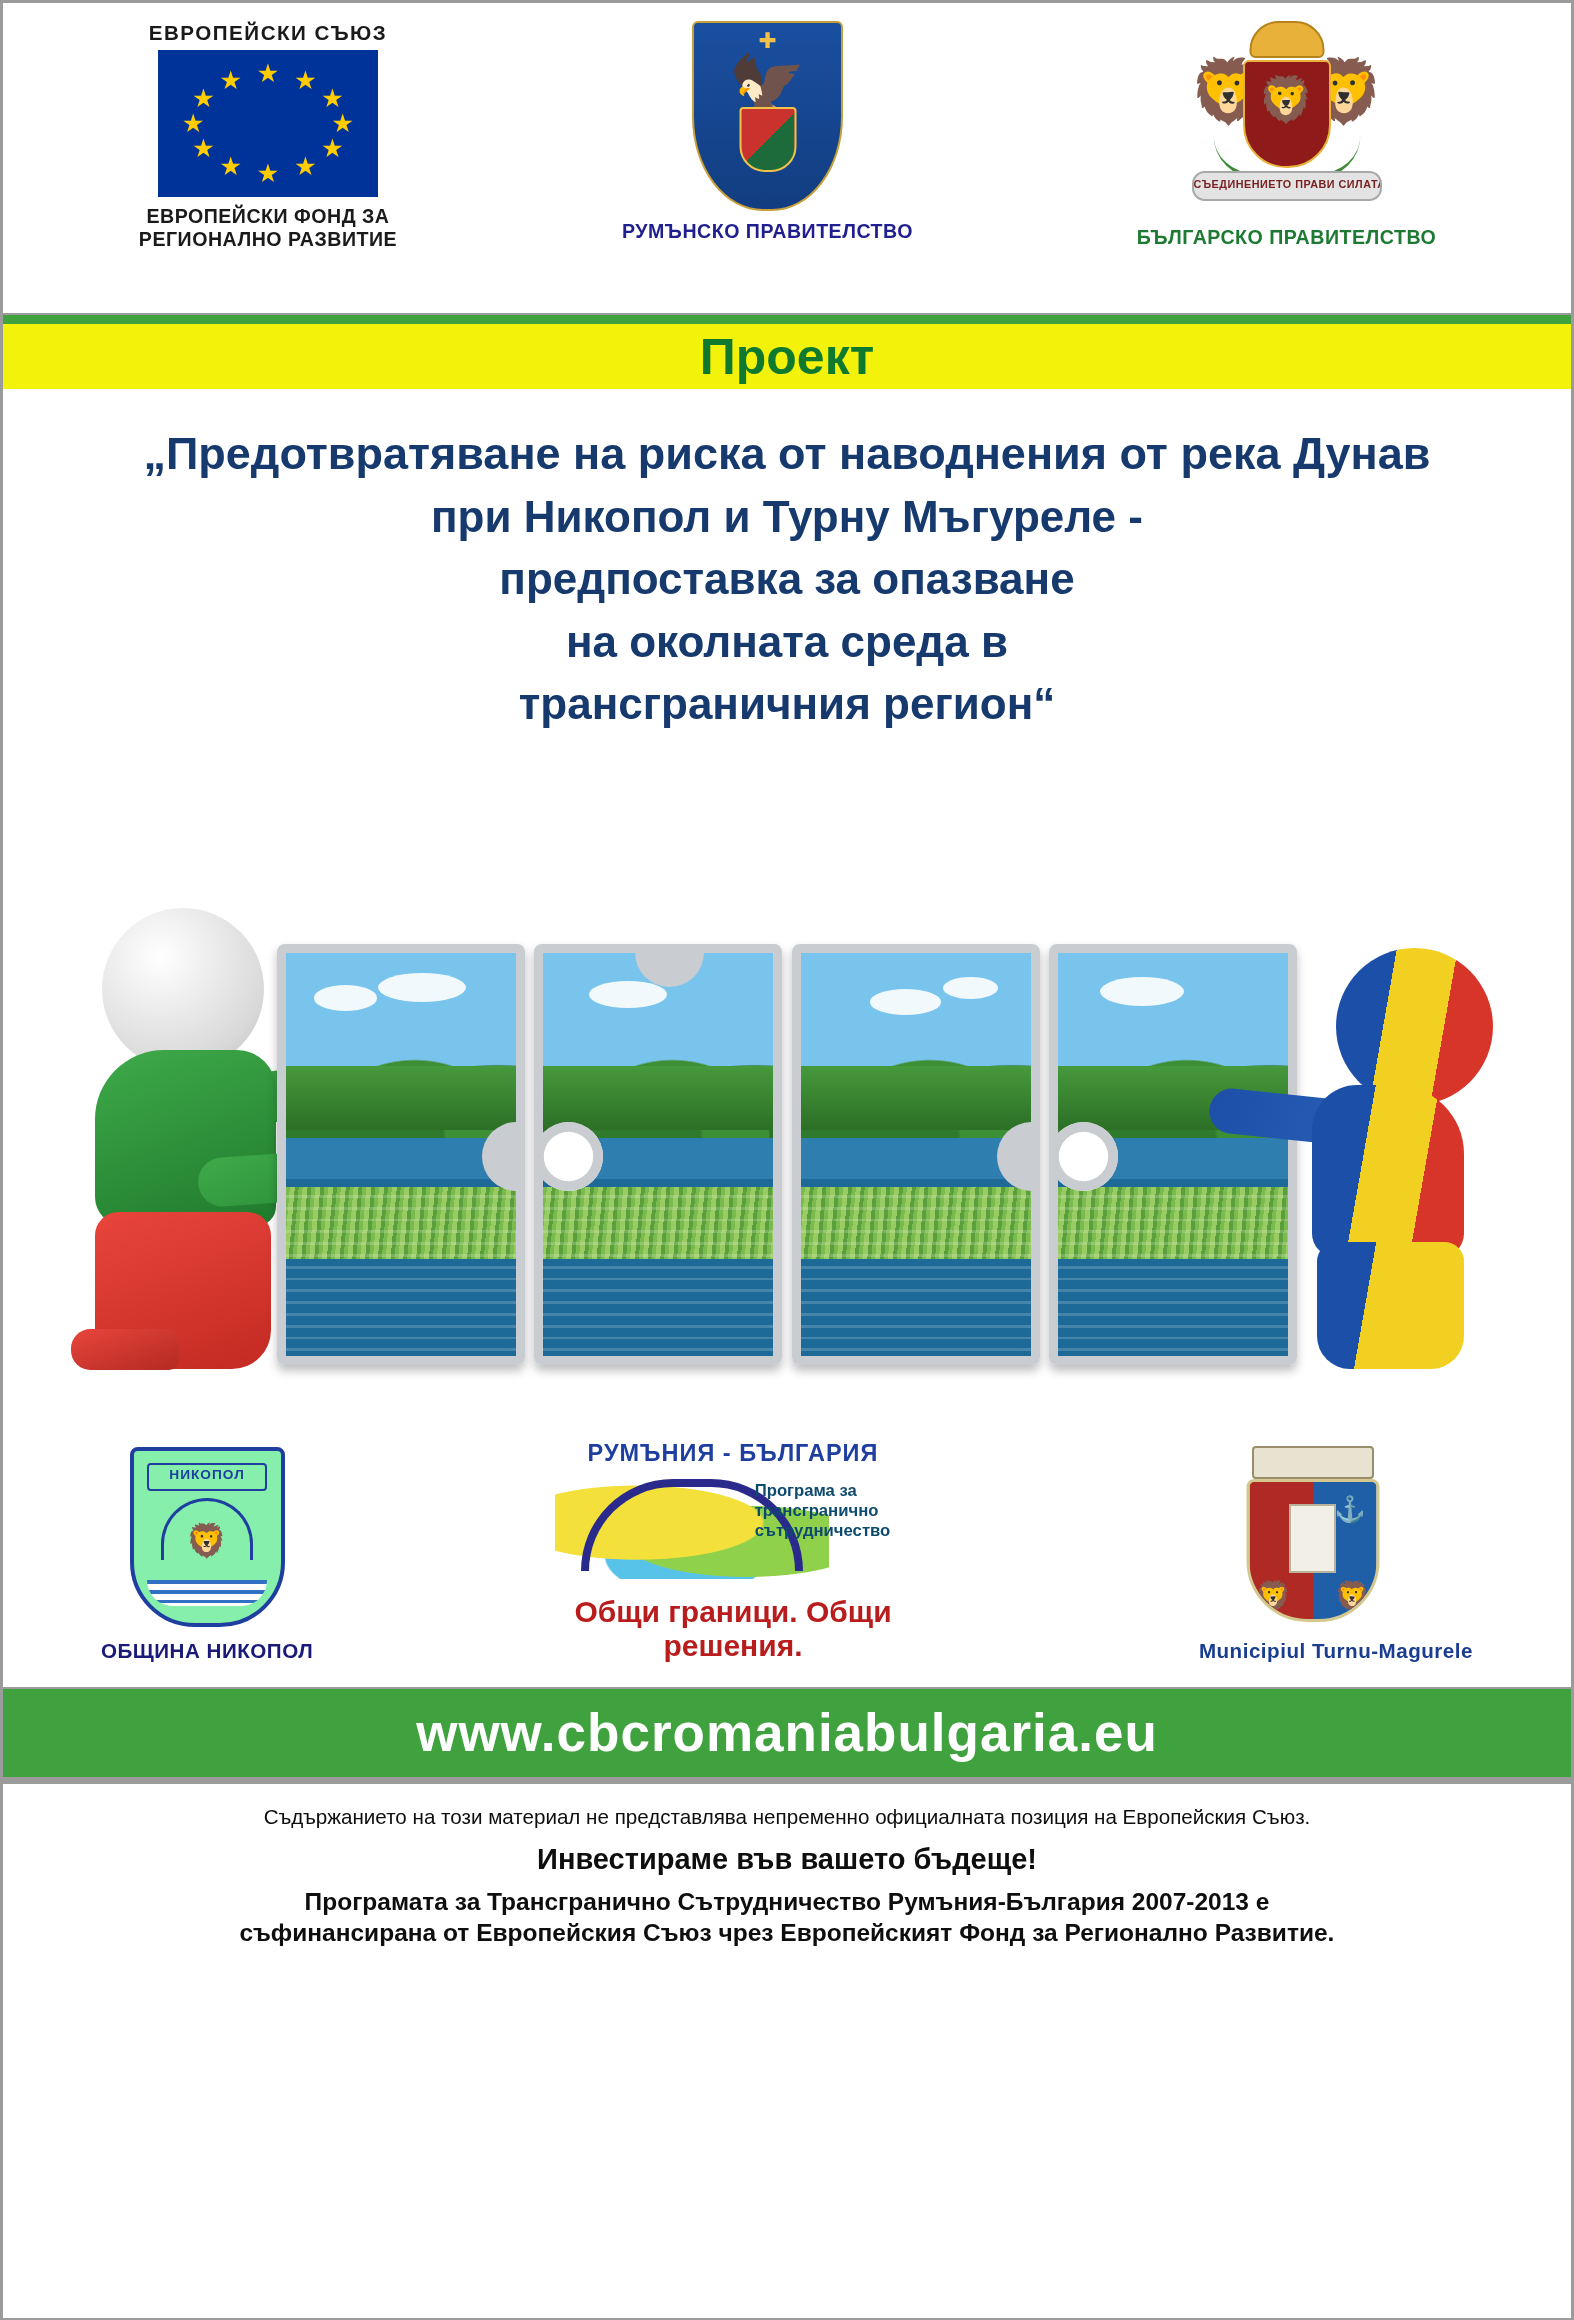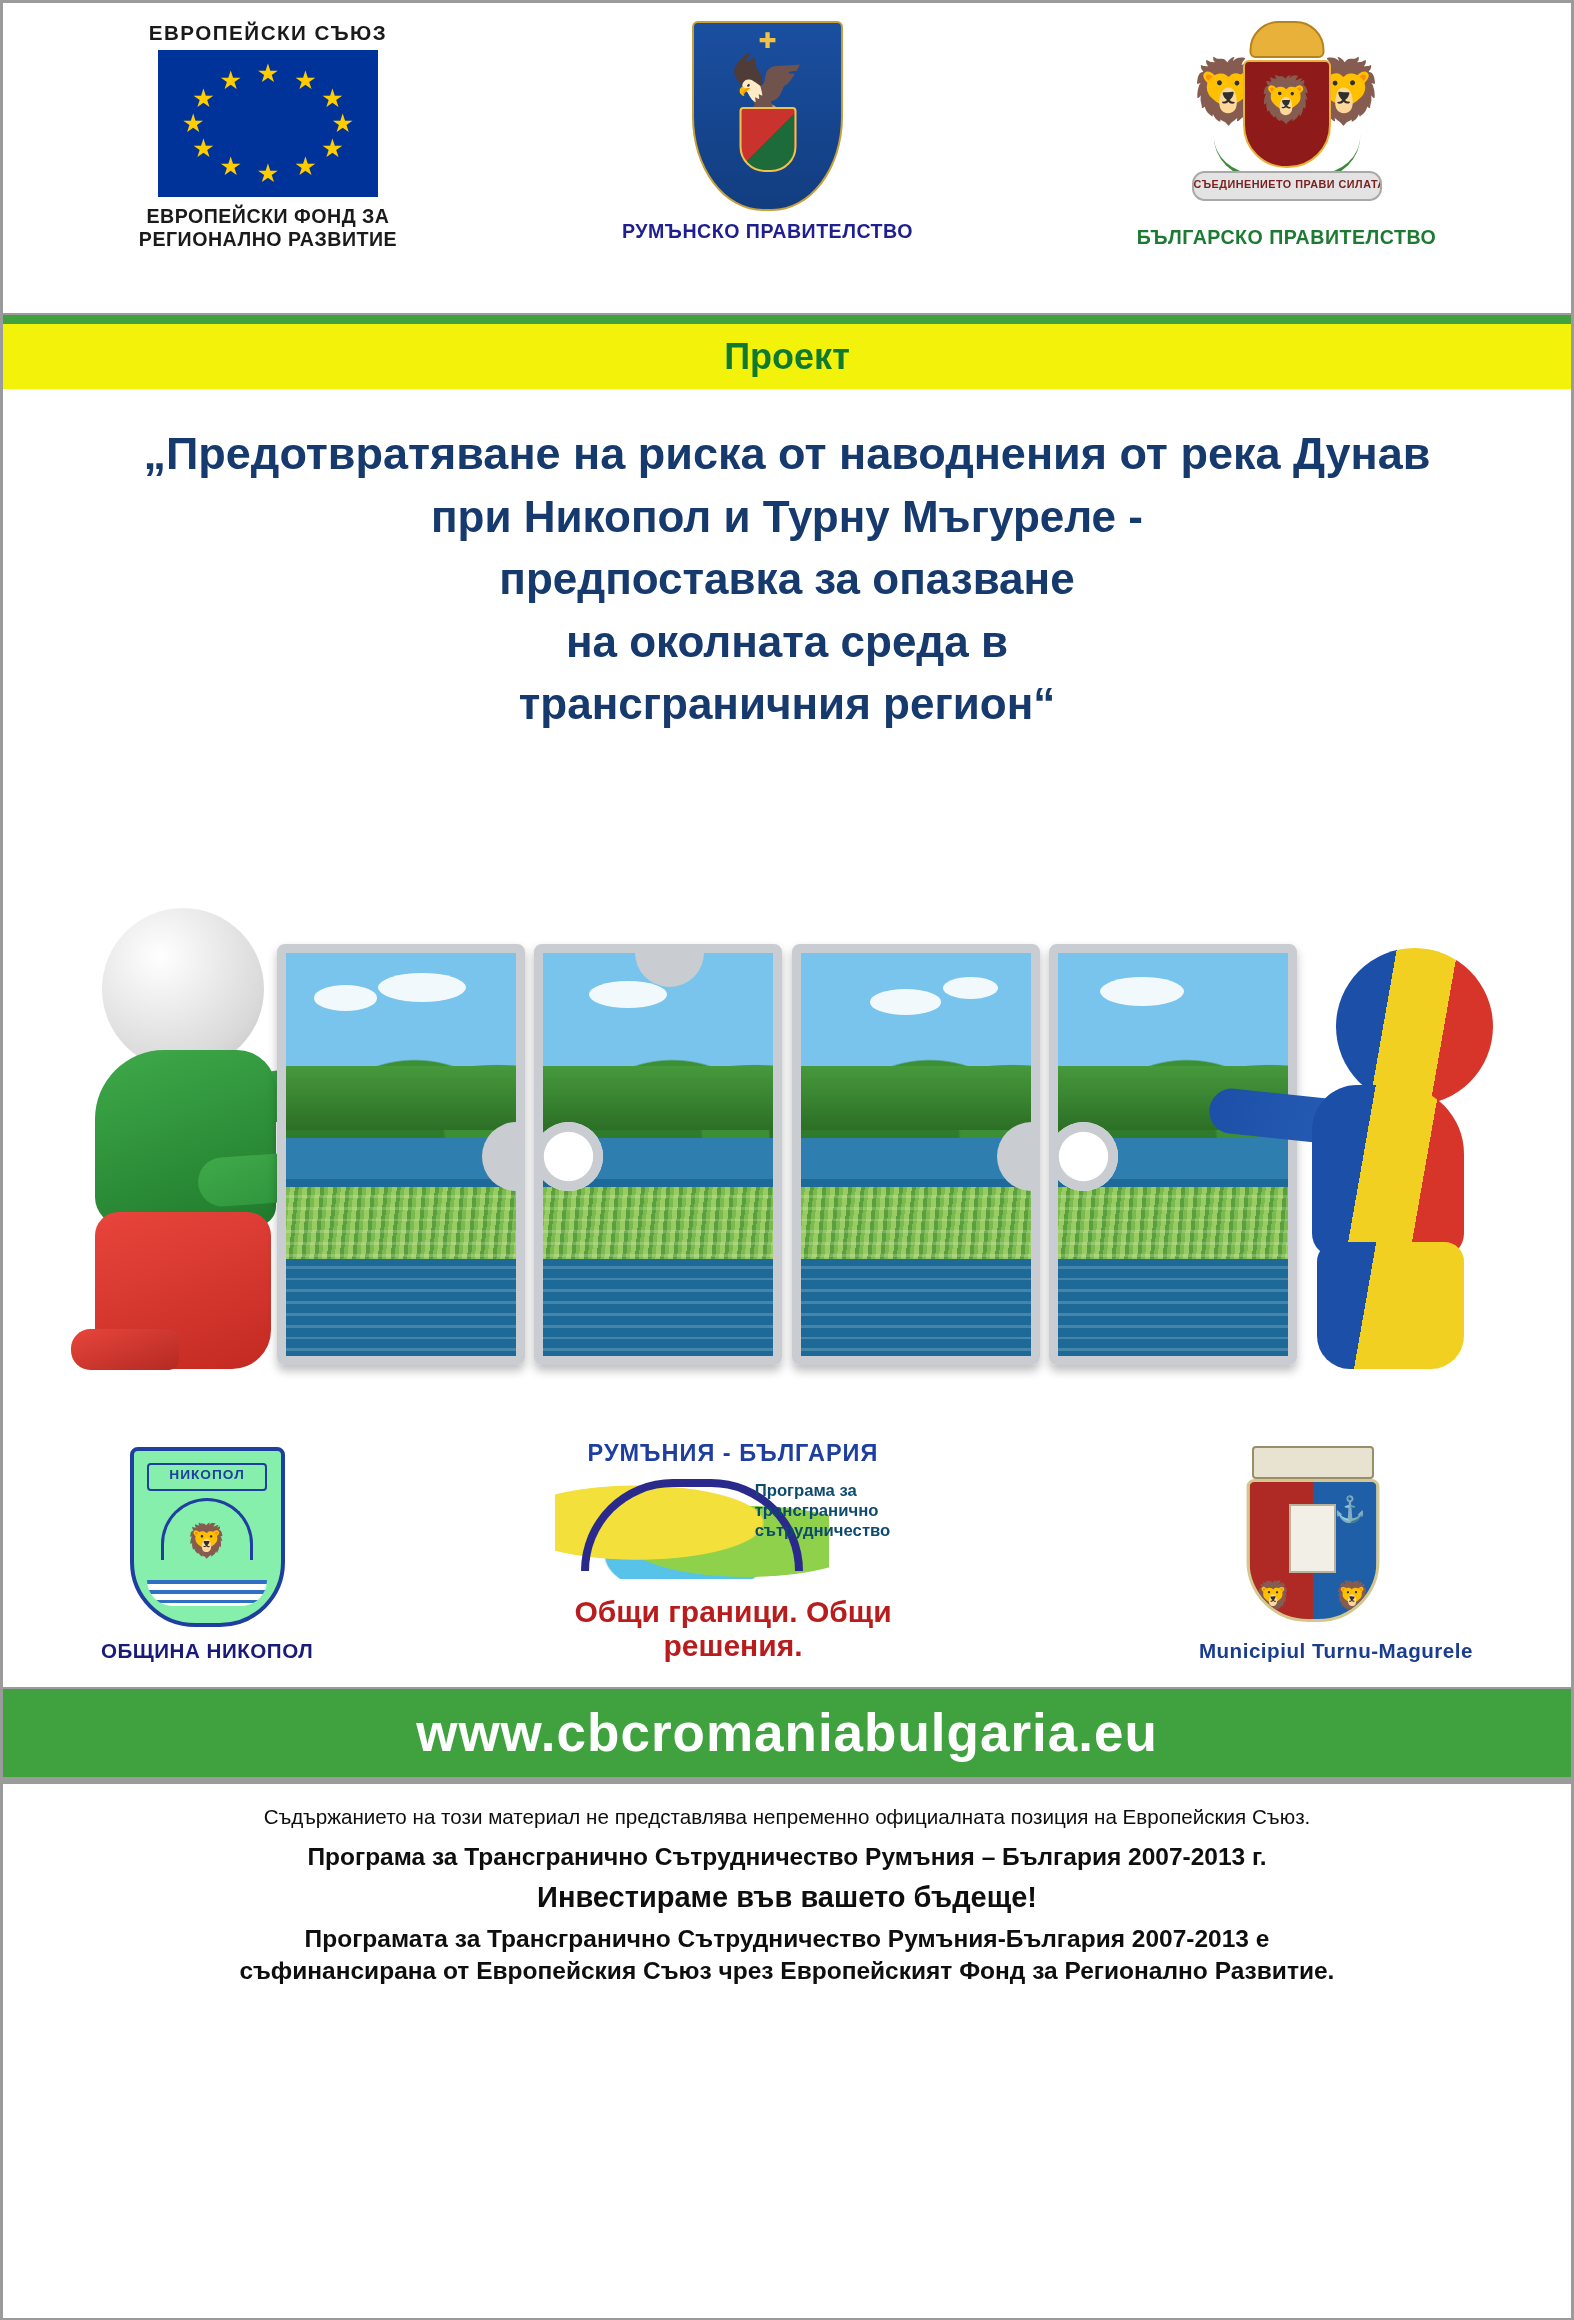--- a/index.html
+++ b/index.html
@@ -203,21 +203,21 @@
   
   .yellow-bar {
     height: 65px;
     background: #f2f20a;
     border-top: 9.8px solid #3fa23f;
     display: flex;
     align-items: center;
     justify-content: center;
   }
   .yellow-bar .label {
-    font-size: 36px;
+    font-size: 50px;
     font-weight: bold;
     color: #0f7a2e;
     text-align: center;
   }
 
   
   .project-title {
     margin: 33px 69px 0 69px;
     text-align: center;
     color: #16396e;
@@ -813,20 +813,19 @@
     </div>
 
   </div>
 
   <div class="web-bar">
     <div class="url">www.cbcromaniabulgaria.eu</div>
   </div>
 
   <div class="footer">
     <div class="f1">Съдържанието на този материал не представлява непременно официалната позиция на Европейския Съюз.</div>
-    <div class="f2">Програма за Трансгранично Сътрудничество Румъния – България 2007-2013 г.</div>
     <div class="f3">Инвестираме във вашето бъдеще!</div>
     <div class="f4">Програмата за Трансгранично Сътрудничество Румъния-България 2007-2013 е</div>
     <div class="f4">съфинансирана от Европейския Съюз чрез Европейският Фонд за Регионално Развитие.</div>
   </div>
 
 </div>
 
 
 </body></html>

